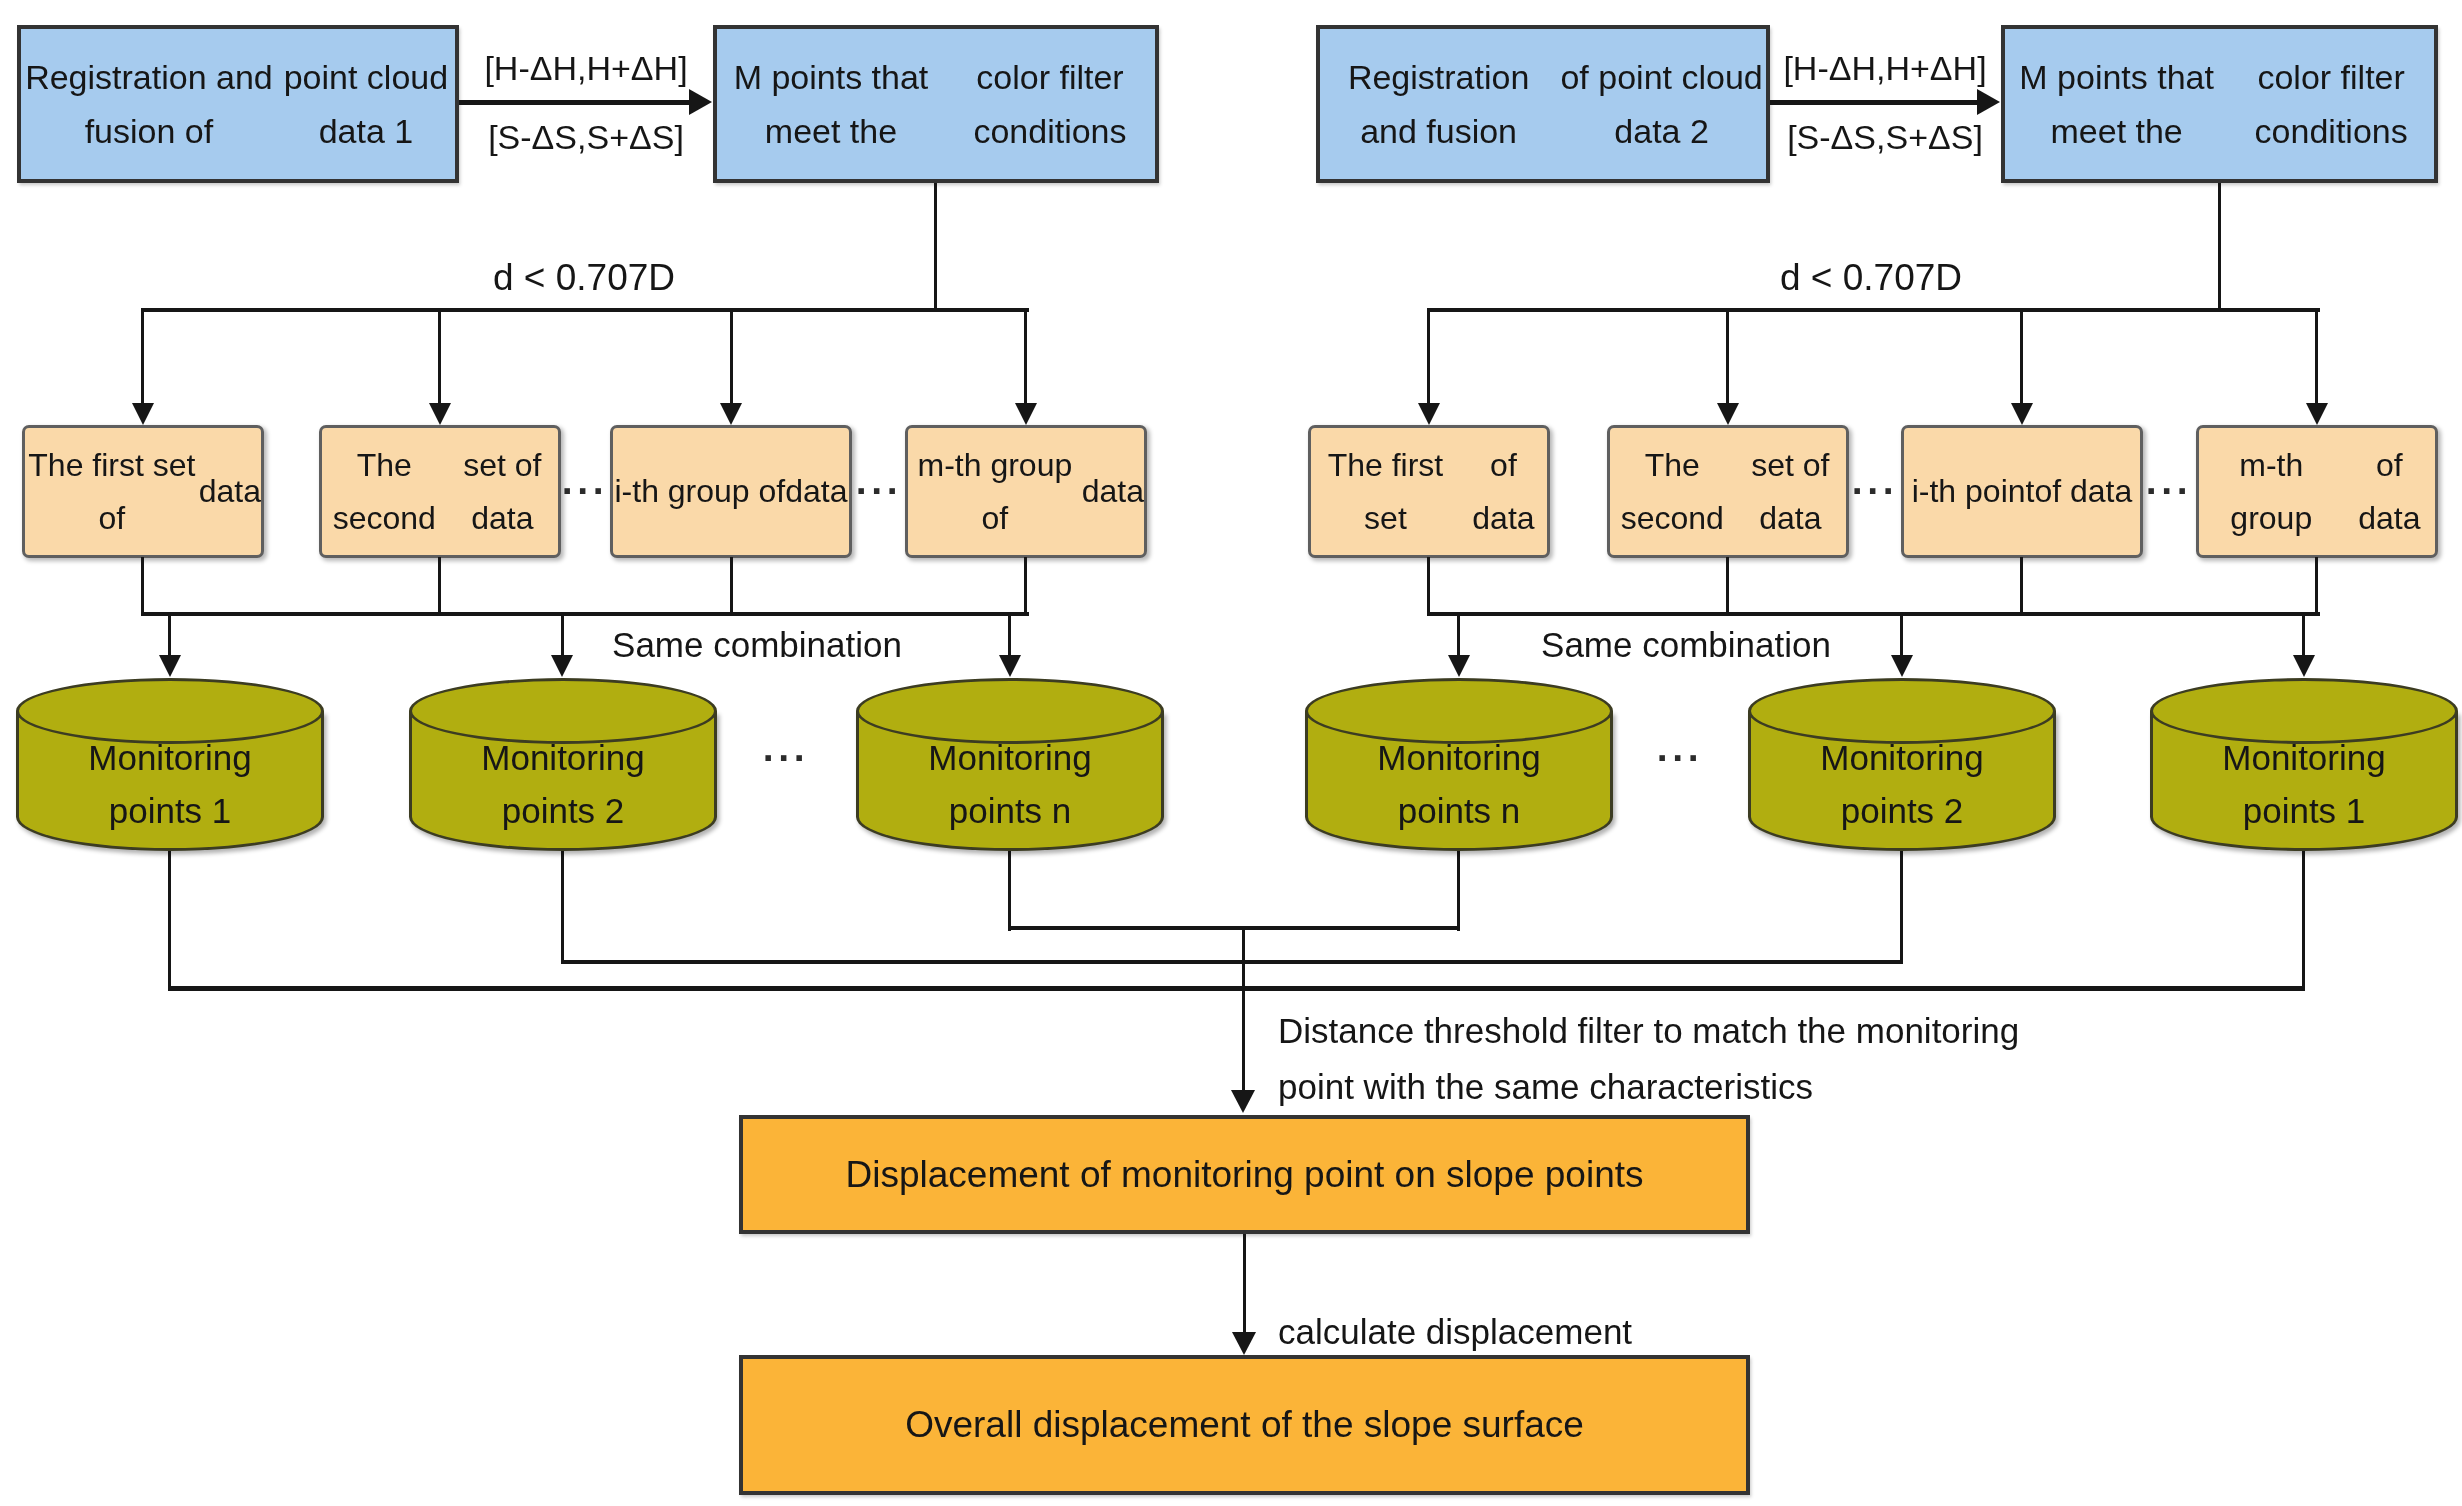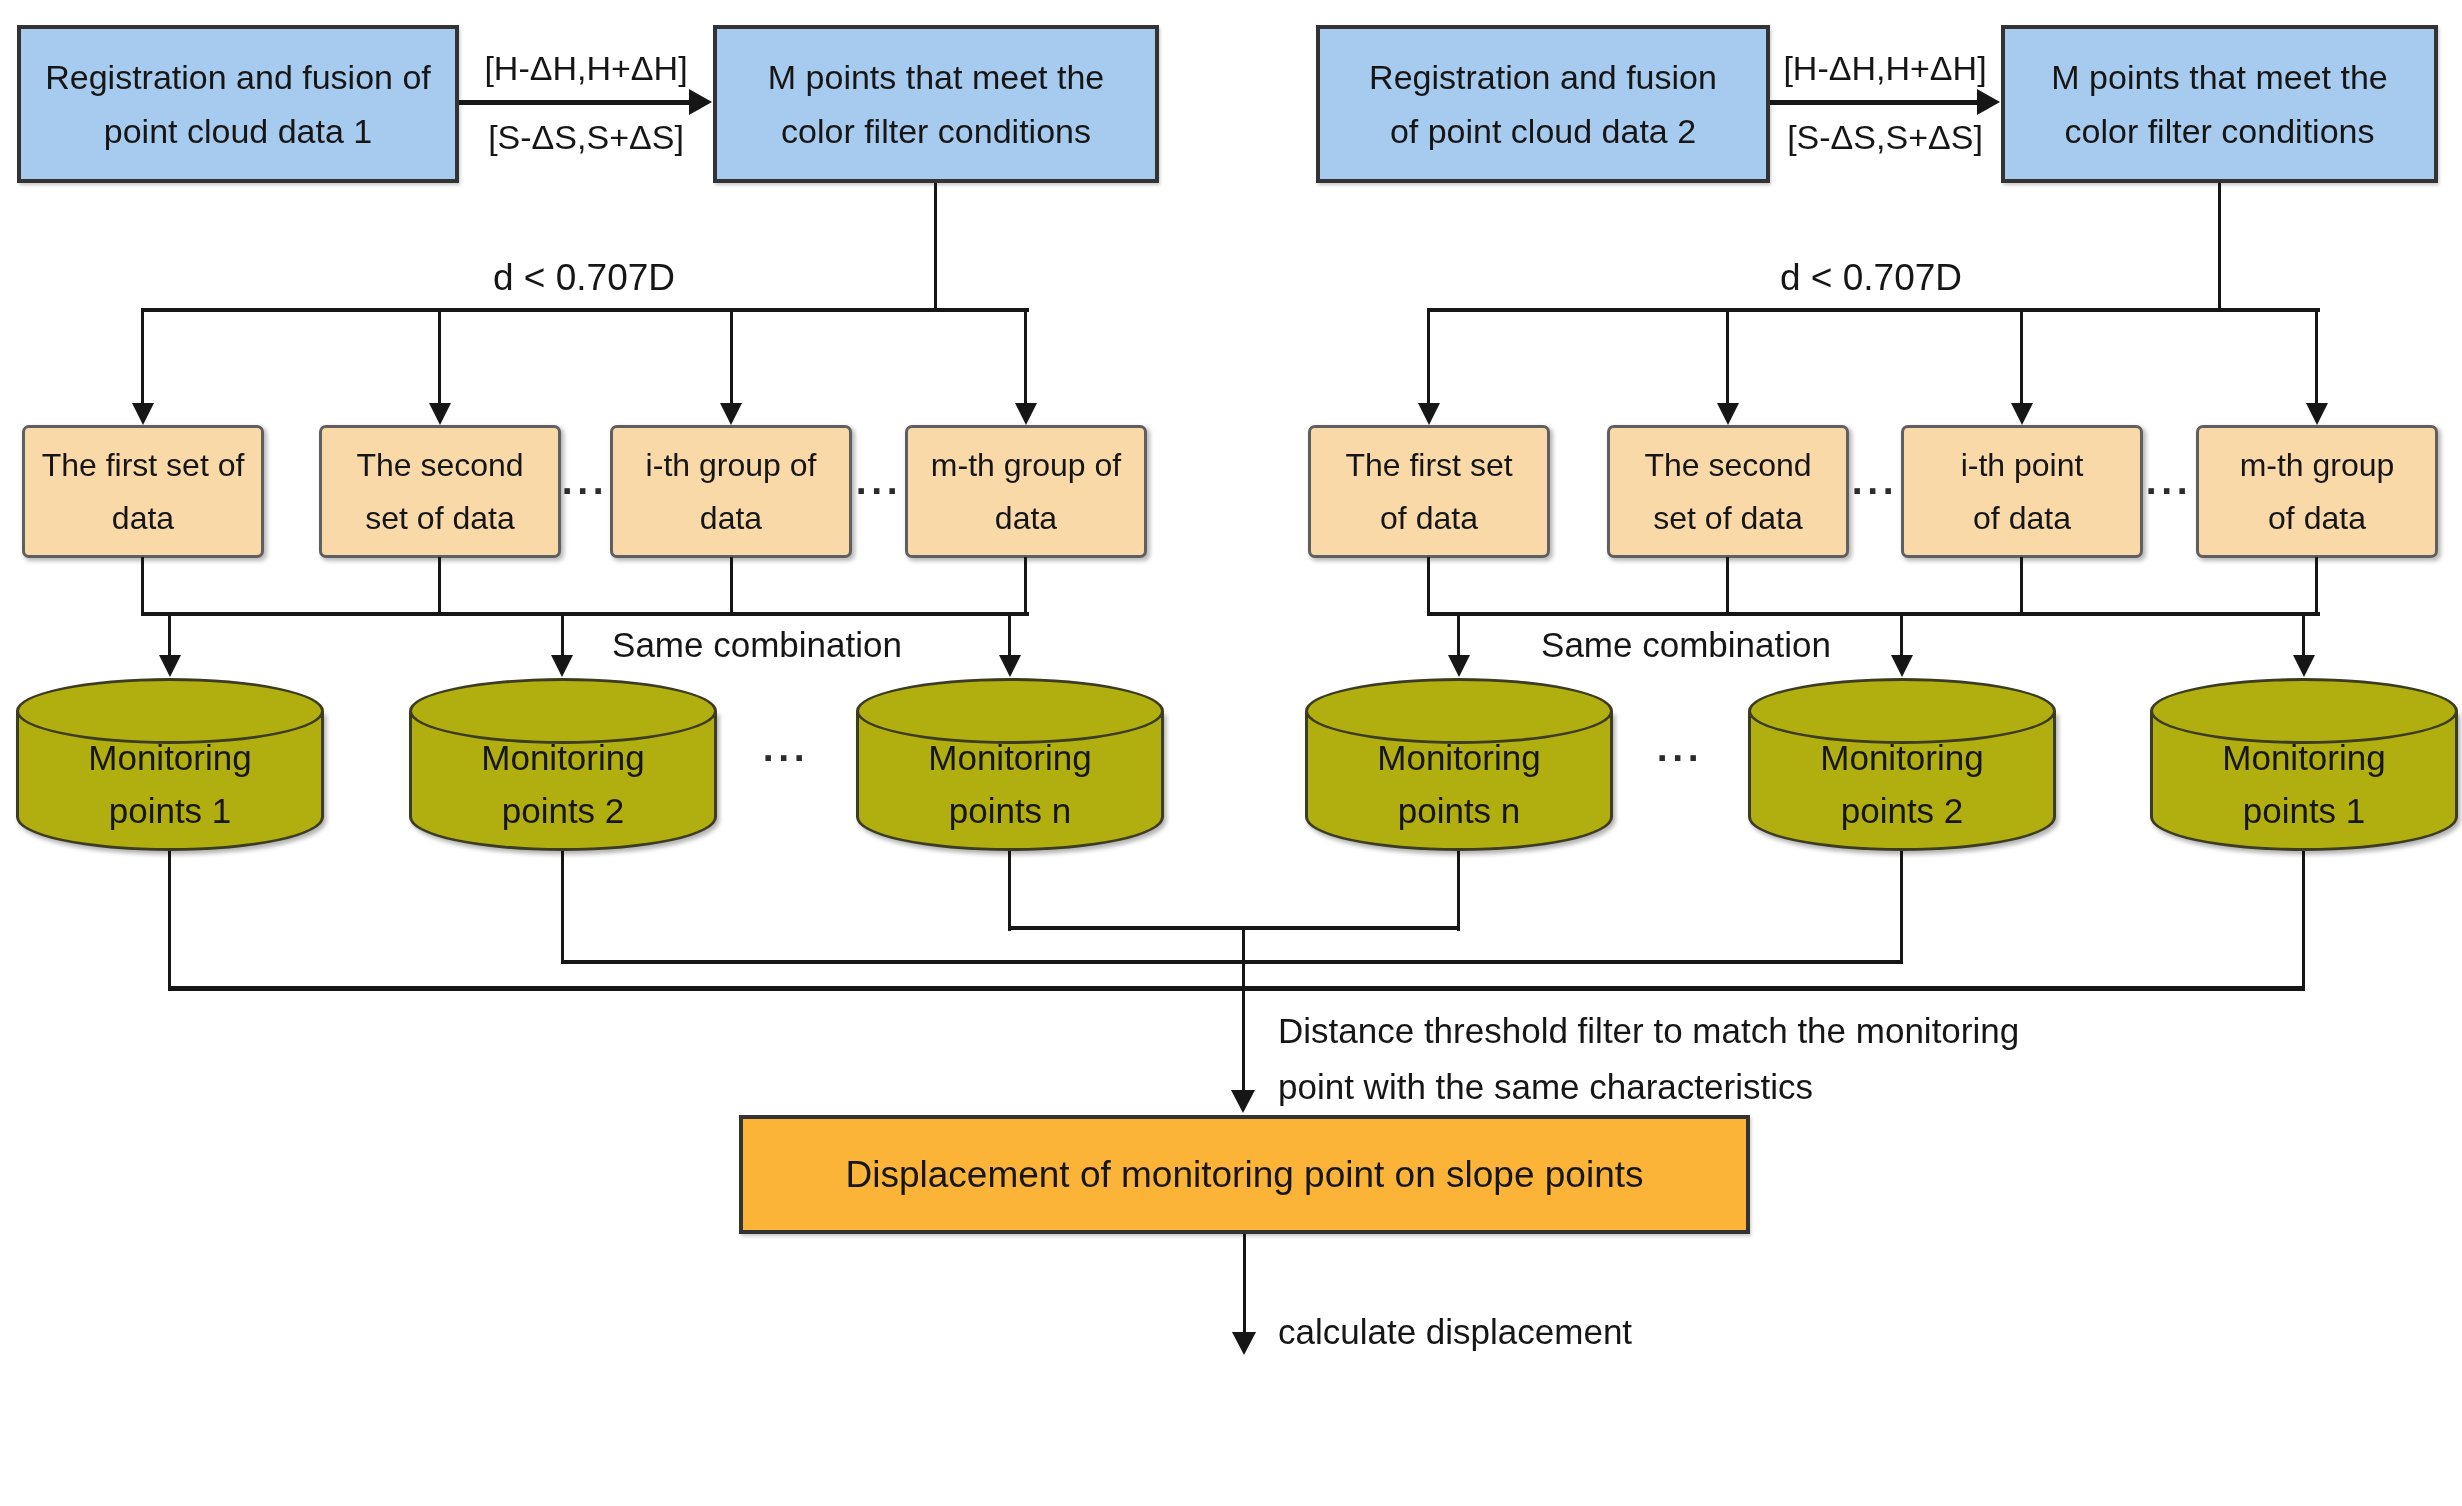--- a/index.html
+++ b/index.html
@@ -1,20 +1,20 @@
 <!DOCTYPE html>
 <html style="font-size:13.5px"><head>
 <meta charset="utf-8">
 <style>
   * { margin:0; padding:0; box-sizing:border-box; }
   html,body { background:#ffffff; }
   body { font-family:"Liberation Sans", sans-serif; color:#161616; }
   #stage { position:relative; width:2462px; height:1507px; background:#ffffff; overflow:hidden; }
 
-  .node { position:absolute; display:flex; flex-direction:column; align-items:center;
+  .node { position:absolute; display:flex; align-items:center;
           justify-content:center; text-align:center; }
   .blue   { background:#a6cbee; border:4.2px solid #333333; font-size:34px; line-height:1.6;
             box-shadow:1.7px 2.5px 3.4px rgba(0,0,0,.22); }
   .tan    { background:#fad9a9; border:3.4px solid #5f5f5f; border-radius:7px; font-size:32px;
             line-height:1.65; box-shadow:2.5px 2.5px 4.2px rgba(0,0,0,.28); }
   .orange { background:#fbb438; border:4.2px solid #333333; font-size:37px;
             box-shadow:1.7px 2.5px 3.4px rgba(0,0,0,.22); }
 
   .hline, .vline { position:absolute; background:#161616; }
   .ah-down  { position:absolute; width:0; height:0; border-left:11px solid transparent;
@@ -234,15 +234,18 @@
   <div class="lbl" style="left:1278px; top:1011px;">Distance threshold filter to match the monitoring</div>
 
   <div class="node orange" style="left:739px; top:1115px; width:1011px; height:119px;">
     <span>Displacement of monitoring point on slope points</span>
   </div>
 
   <div class="vline" style="left:1243px; top:1234px; width:2.5px; height:99px;"></div>
   <div class="ah-down" style="left:1232px; top:1332px; border-left-width:12.6px; border-right-width:12.6px; border-top-width:23.5px;"></div>
   <div class="lbl" style="left:1278px; top:1312px;">calculate displacement</div>
 
+  <div class="node orange" style="left:739px; top:1355px; width:1011px; height:140px;">
+    <span>Overall displacement of the slope surface</span>
+  </div>
 
 </div>
 
 
 </body></html>

